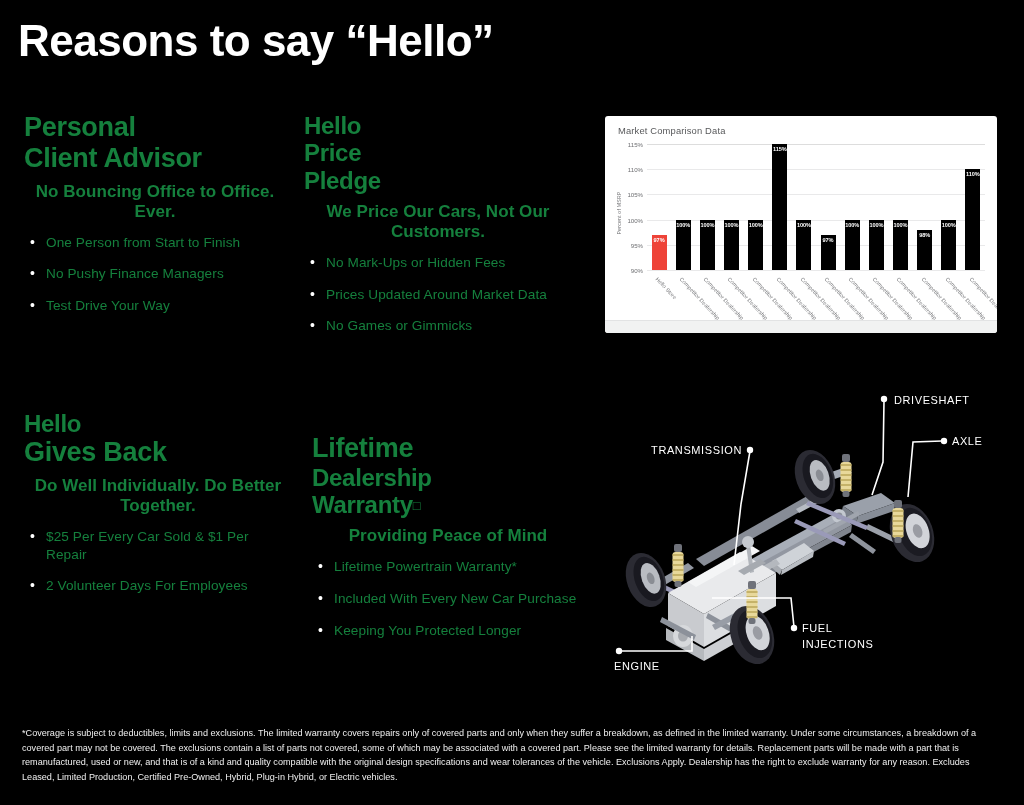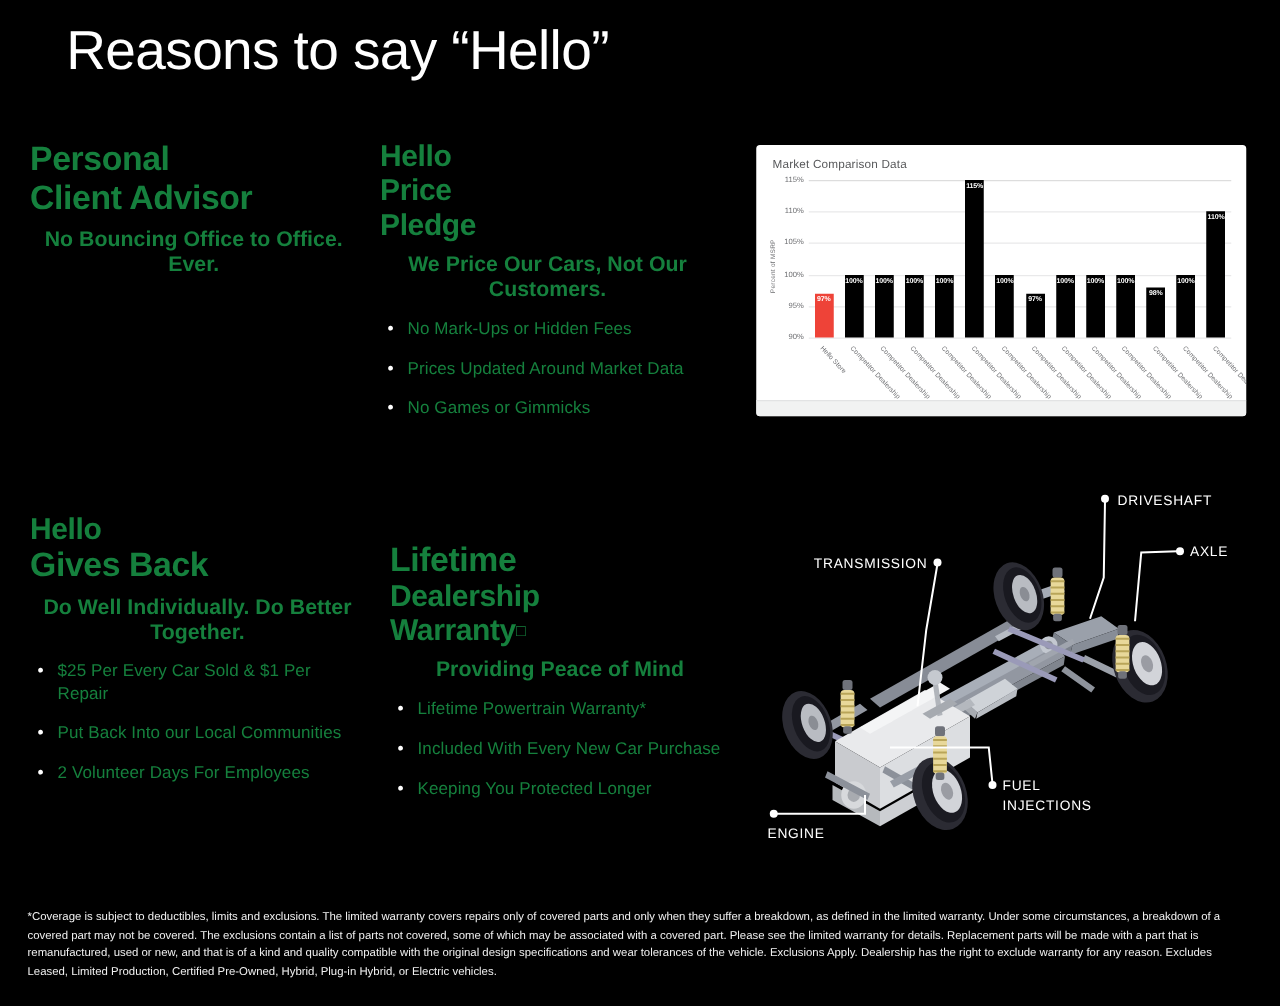--- a/index.html
+++ b/index.html
@@ -16,25 +16,24 @@
     color: #ffffff;
     position: relative;
   }
 
   
   .page-title {
     position: absolute;
     left: 18px;
     top: 18px;
     font-size: 44px;
-    font-weight: normal;
+    font-weight: bold;
     letter-spacing: -0.5px;
     line-height: 1.05;
     color: #ffffff;
-    margin-left: 35px;
   }
 
   
   .feature {
     position: absolute;
     color: #15803d;
   }
   .feature-head {
     font-weight: bold;
     line-height: 1.14;
@@ -250,20 +249,25 @@
 <body>
 
 <h1 class="page-title">Reasons to say “Hello”</h1>
 
 <section class="feature" id="block-personal">
   <div class="feature-head">
     <span class="l1">Personal</span>
     <span class="l2">Client Advisor</span>
   </div>
   <div class="feature-sub">No Bouncing Office to Office. Ever.</div>
+  <ul class="feature-list">
+    <li>One Person from Start to Finish</li>
+    <li>No Pushy Finance Managers</li>
+    <li>Test Drive Your Way</li>
+  </ul>
 </section>
 
 <section class="feature" id="block-price">
   <div class="feature-head">
     <span class="l1">Hello</span>
     <span class="l2">Price</span>
     <span class="l3">Pledge</span>
   </div>
   <div class="feature-sub">We Price Our Cars, Not Our Customers.</div>
   <ul class="feature-list">
@@ -274,21 +278,20 @@
 </section>
 
 <section class="feature" id="block-givesback">
   <div class="feature-head">
     <span class="l1">Hello</span>
     <span class="l2">Gives Back</span>
   </div>
   <div class="feature-sub">Do Well Individually. Do Better Together.</div>
   <ul class="feature-list">
     <li>$25 Per Every Car Sold &amp; $1 Per Repair</li>
-    <li>Put Back Into our Local Communities</li>
     <li>2 Volunteer Days For Employees</li>
   </ul>
 </section>
 
 <section class="feature" id="block-warranty">
   <div class="feature-head">
     <span class="l1">Lifetime</span>
     <span class="l2">Dealership</span>
     <span class="l3"><span>Warranty</span><span class="tofu">□</span></span>
   </div>

